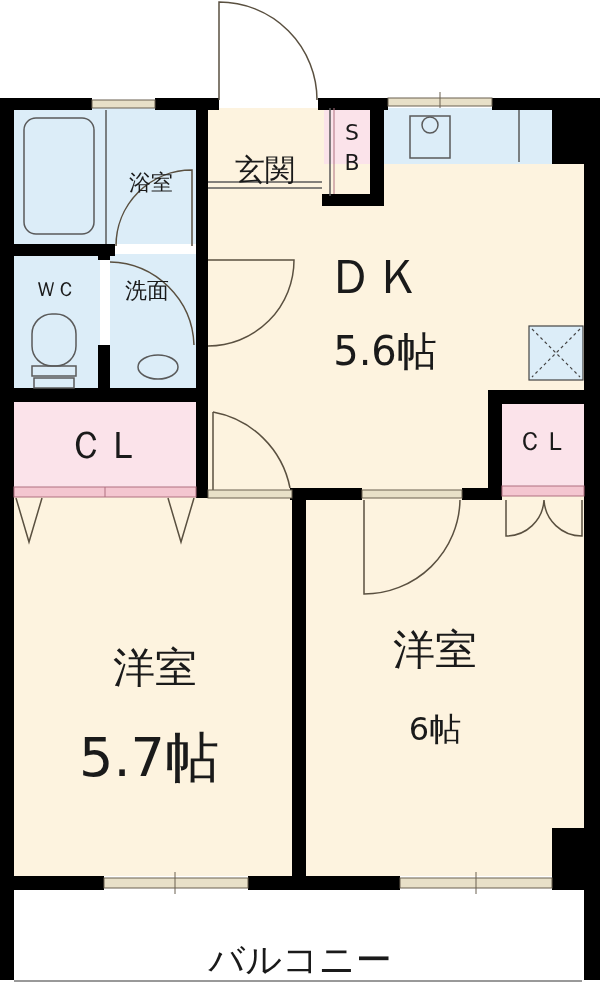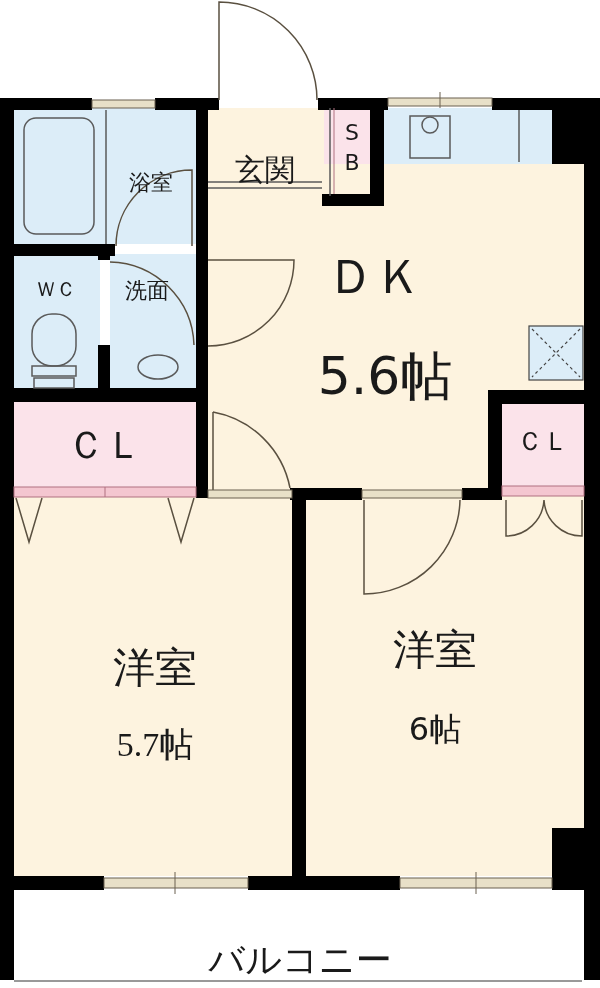--- a/index.html
+++ b/index.html
@@ -98,22 +98,22 @@
     <rect x="502" y="486" width="82" height="10"></rect>
     <line x1="334" y1="108" x2="334" y2="194"></line>
   </g>
 </svg>
 
 <div class="label" style="left:116px;top:128px;width:70px;font-size:22px;margin-top:40px;">浴室</div>
 <div class="label" style="left:210px;top:128px;width:110px;font-size:30px;margin-top:22px;">玄関</div>
 <div class="label" style="left:336px;top:120px;width:32px;font-size:22px;">S</div>
 <div class="label" style="left:336px;top:150px;width:32px;font-size:22px;">B</div>
 <div class="label" style="left:300px;top:233px;width:150px;font-size:48px;margin-top:12px;">ＤＫ</div>
-<div class="label" style="left:300px;top:342px;width:170px;font-size:52px;">5.6帖</div>
+<div class="label" style="left:300px;top:324px;width:170px;font-size:40px;">5.6帖</div>
 <div class="label" style="left:20px;top:276px;width:72px;font-size:20px;">ＷＣ</div>
 <div class="label" style="left:112px;top:276px;width:70px;font-size:22px;">洗面</div>
 <div class="label" style="left:40px;top:420px;width:130px;font-size:38px;">ＣＬ</div>
 <div class="label" style="left:506px;top:424px;width:74px;font-size:26px;">ＣＬ</div>
 <div class="label" style="left:60px;top:640px;width:190px;font-size:42px;">洋室</div>
-<div class="label" style="left:60px;top:722px;width:190px;font-size:34px;font-family:Liberation Serif, serif;">5.7帖</div>
+<div class="label" style="left:54px;top:722px;width:190px;font-size:54px;">5.7帖</div>
 <div class="label" style="left:340px;top:622px;width:190px;font-size:42px;">洋室</div>
 <div class="label" style="left:340px;top:708px;width:190px;font-size:32px;">6帖</div>
 <div class="label" style="left:150px;top:936px;width:300px;font-size:36px;">バルコニー</div>
 
 </body></html>

